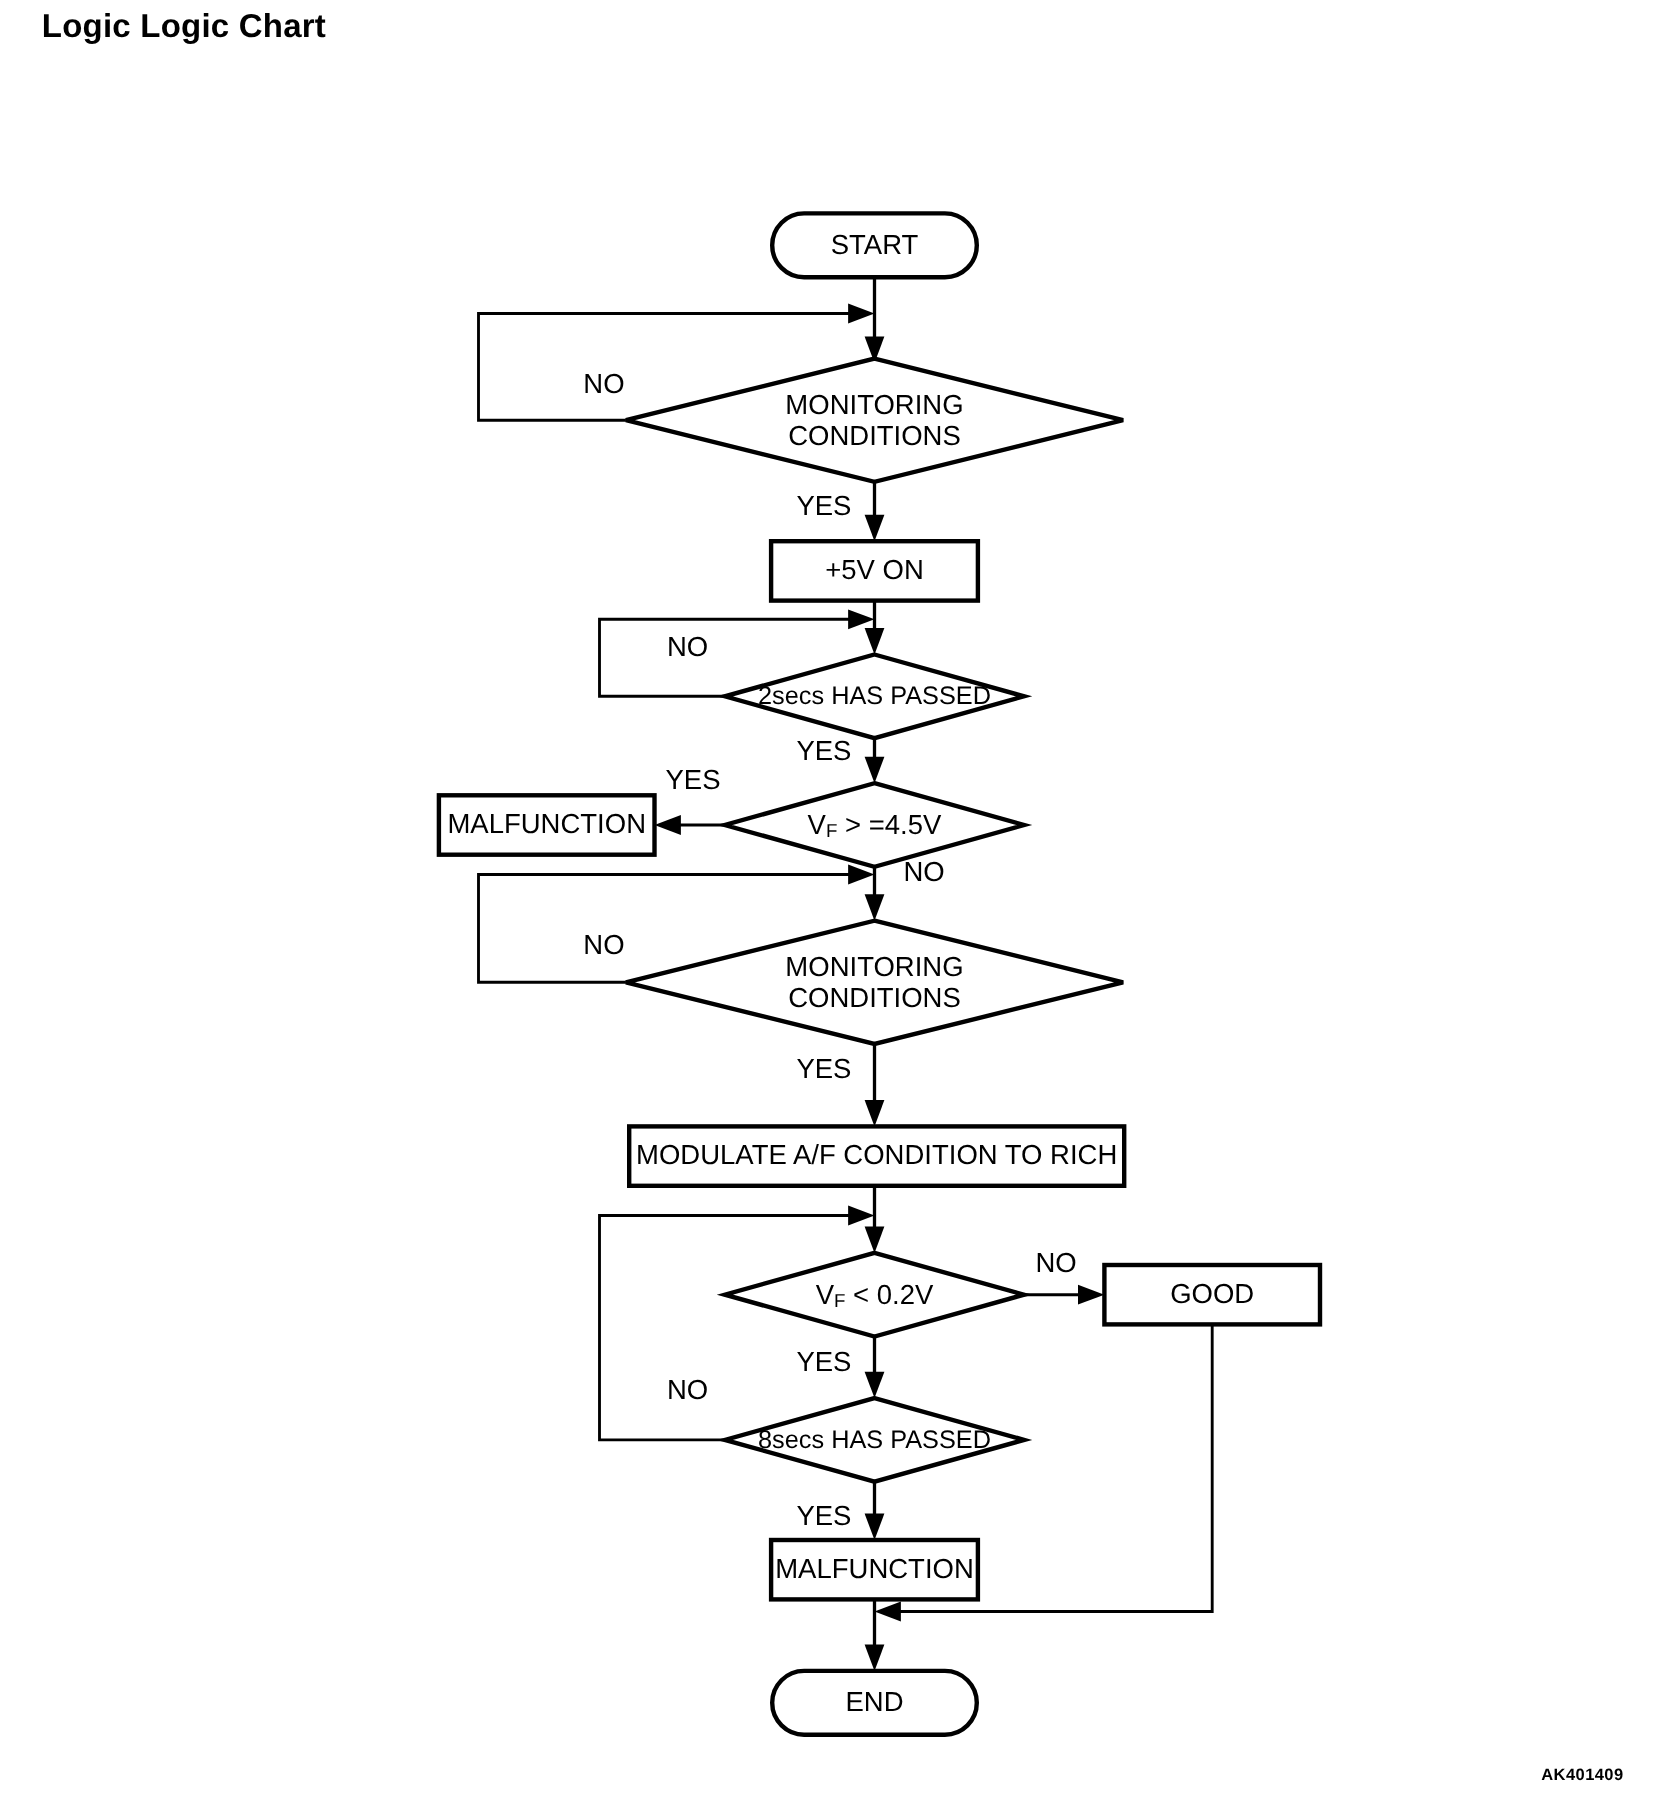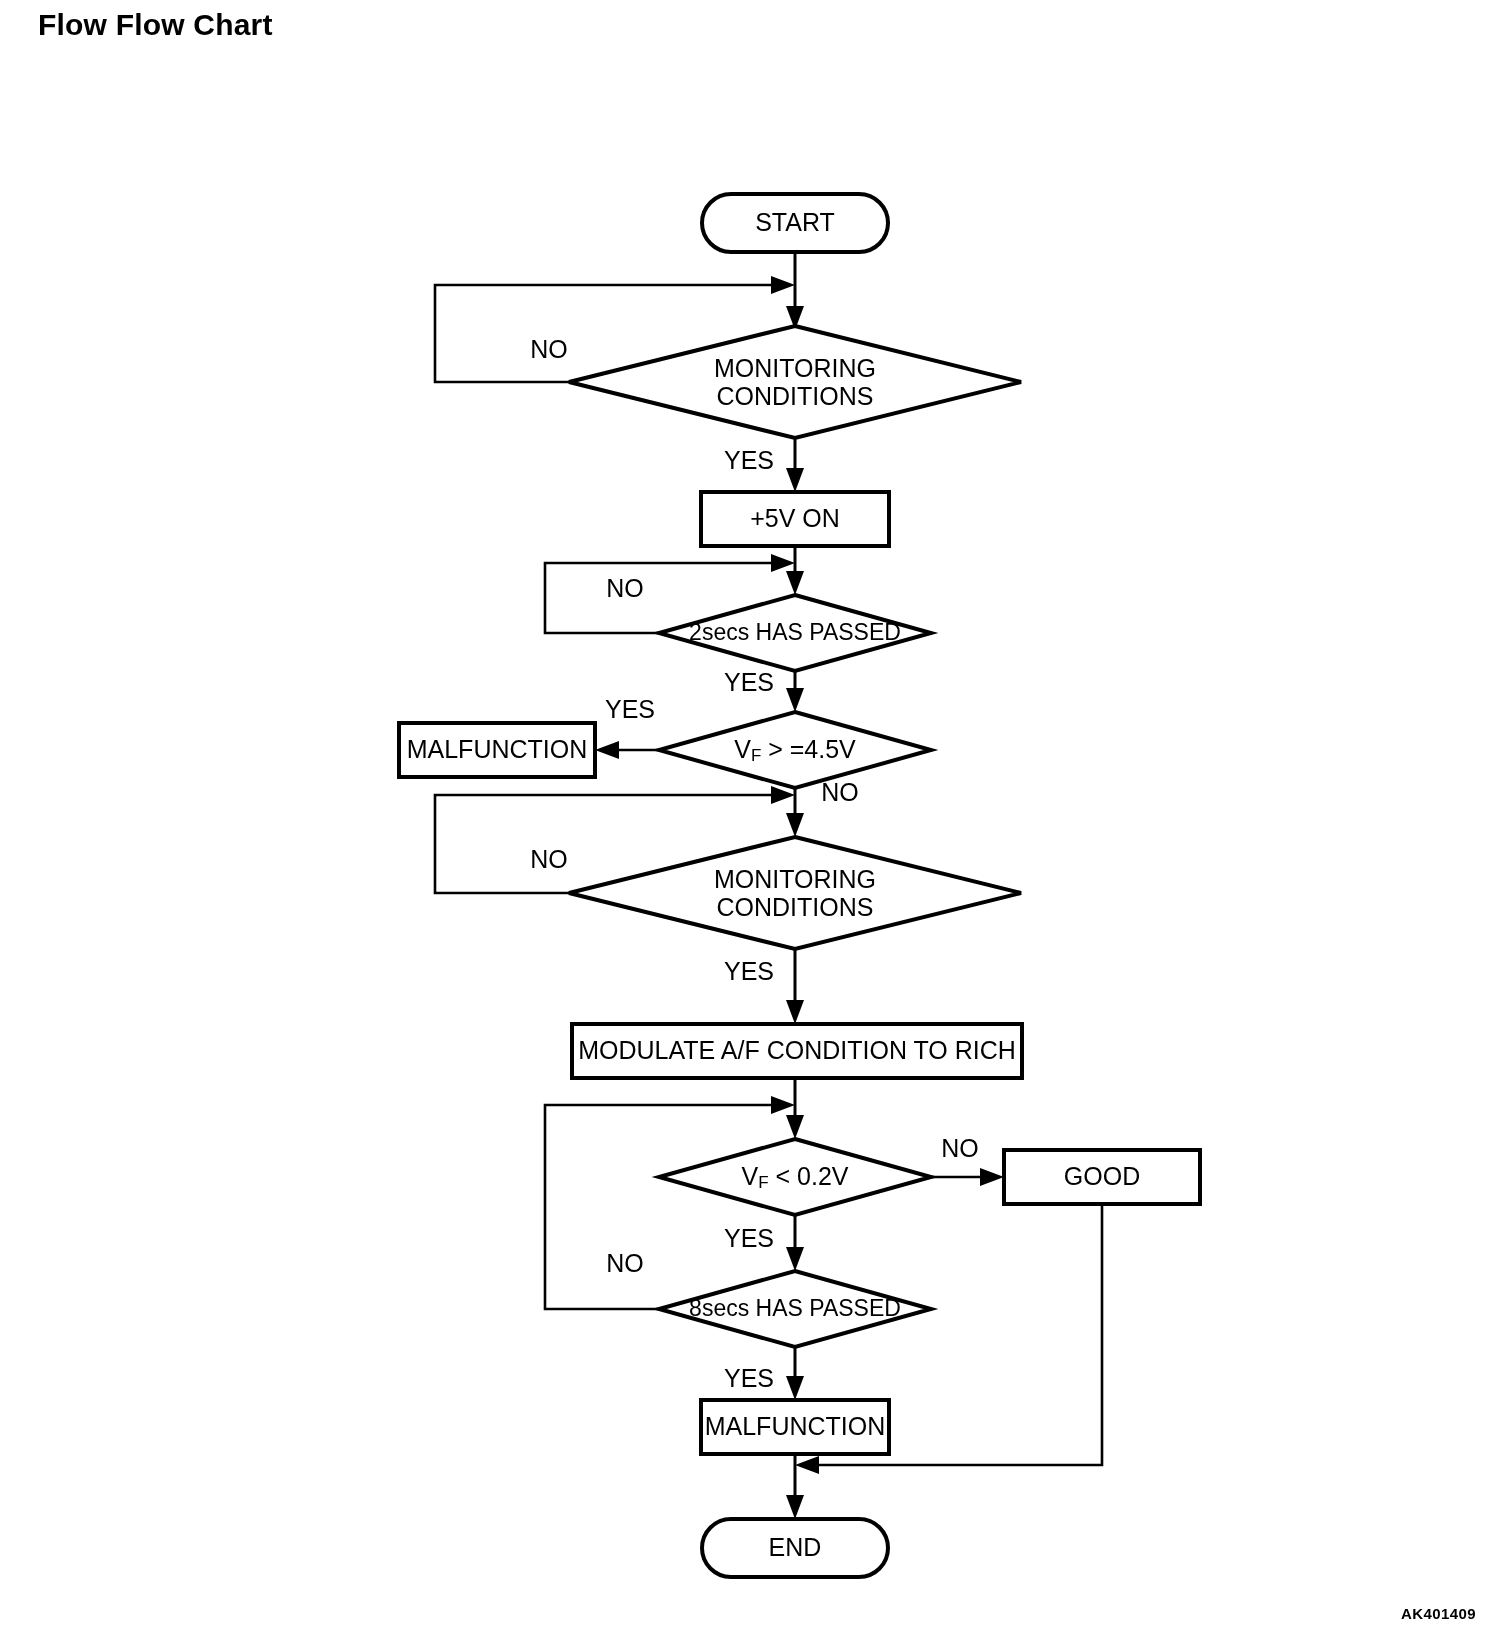--- a/index.html
+++ b/index.html
@@ -82,21 +82,21 @@
     right: 28px;
     bottom: 22px;
     font-size: 15px;
     font-weight: bold;
     letter-spacing: 0.4px;
   }
 </style>
 </head>
 <body>
 
-<div id="page-title">Flow Flow Chart</div>
+<div id="page-title">Logic Logic Chart</div>
 
 <div id="diagram-wrap">
 <svg id="flow-svg" viewBox="0 0 1504 1644" xmlns="http://www.w3.org/2000/svg">
 
   <g>
     <line class="connector" x1="795" y1="252" x2="795" y2="318"></line>
     <polygon class="arrowhead" points="795,330 786,306 804,306"></polygon>
   </g>
 
   <g>

